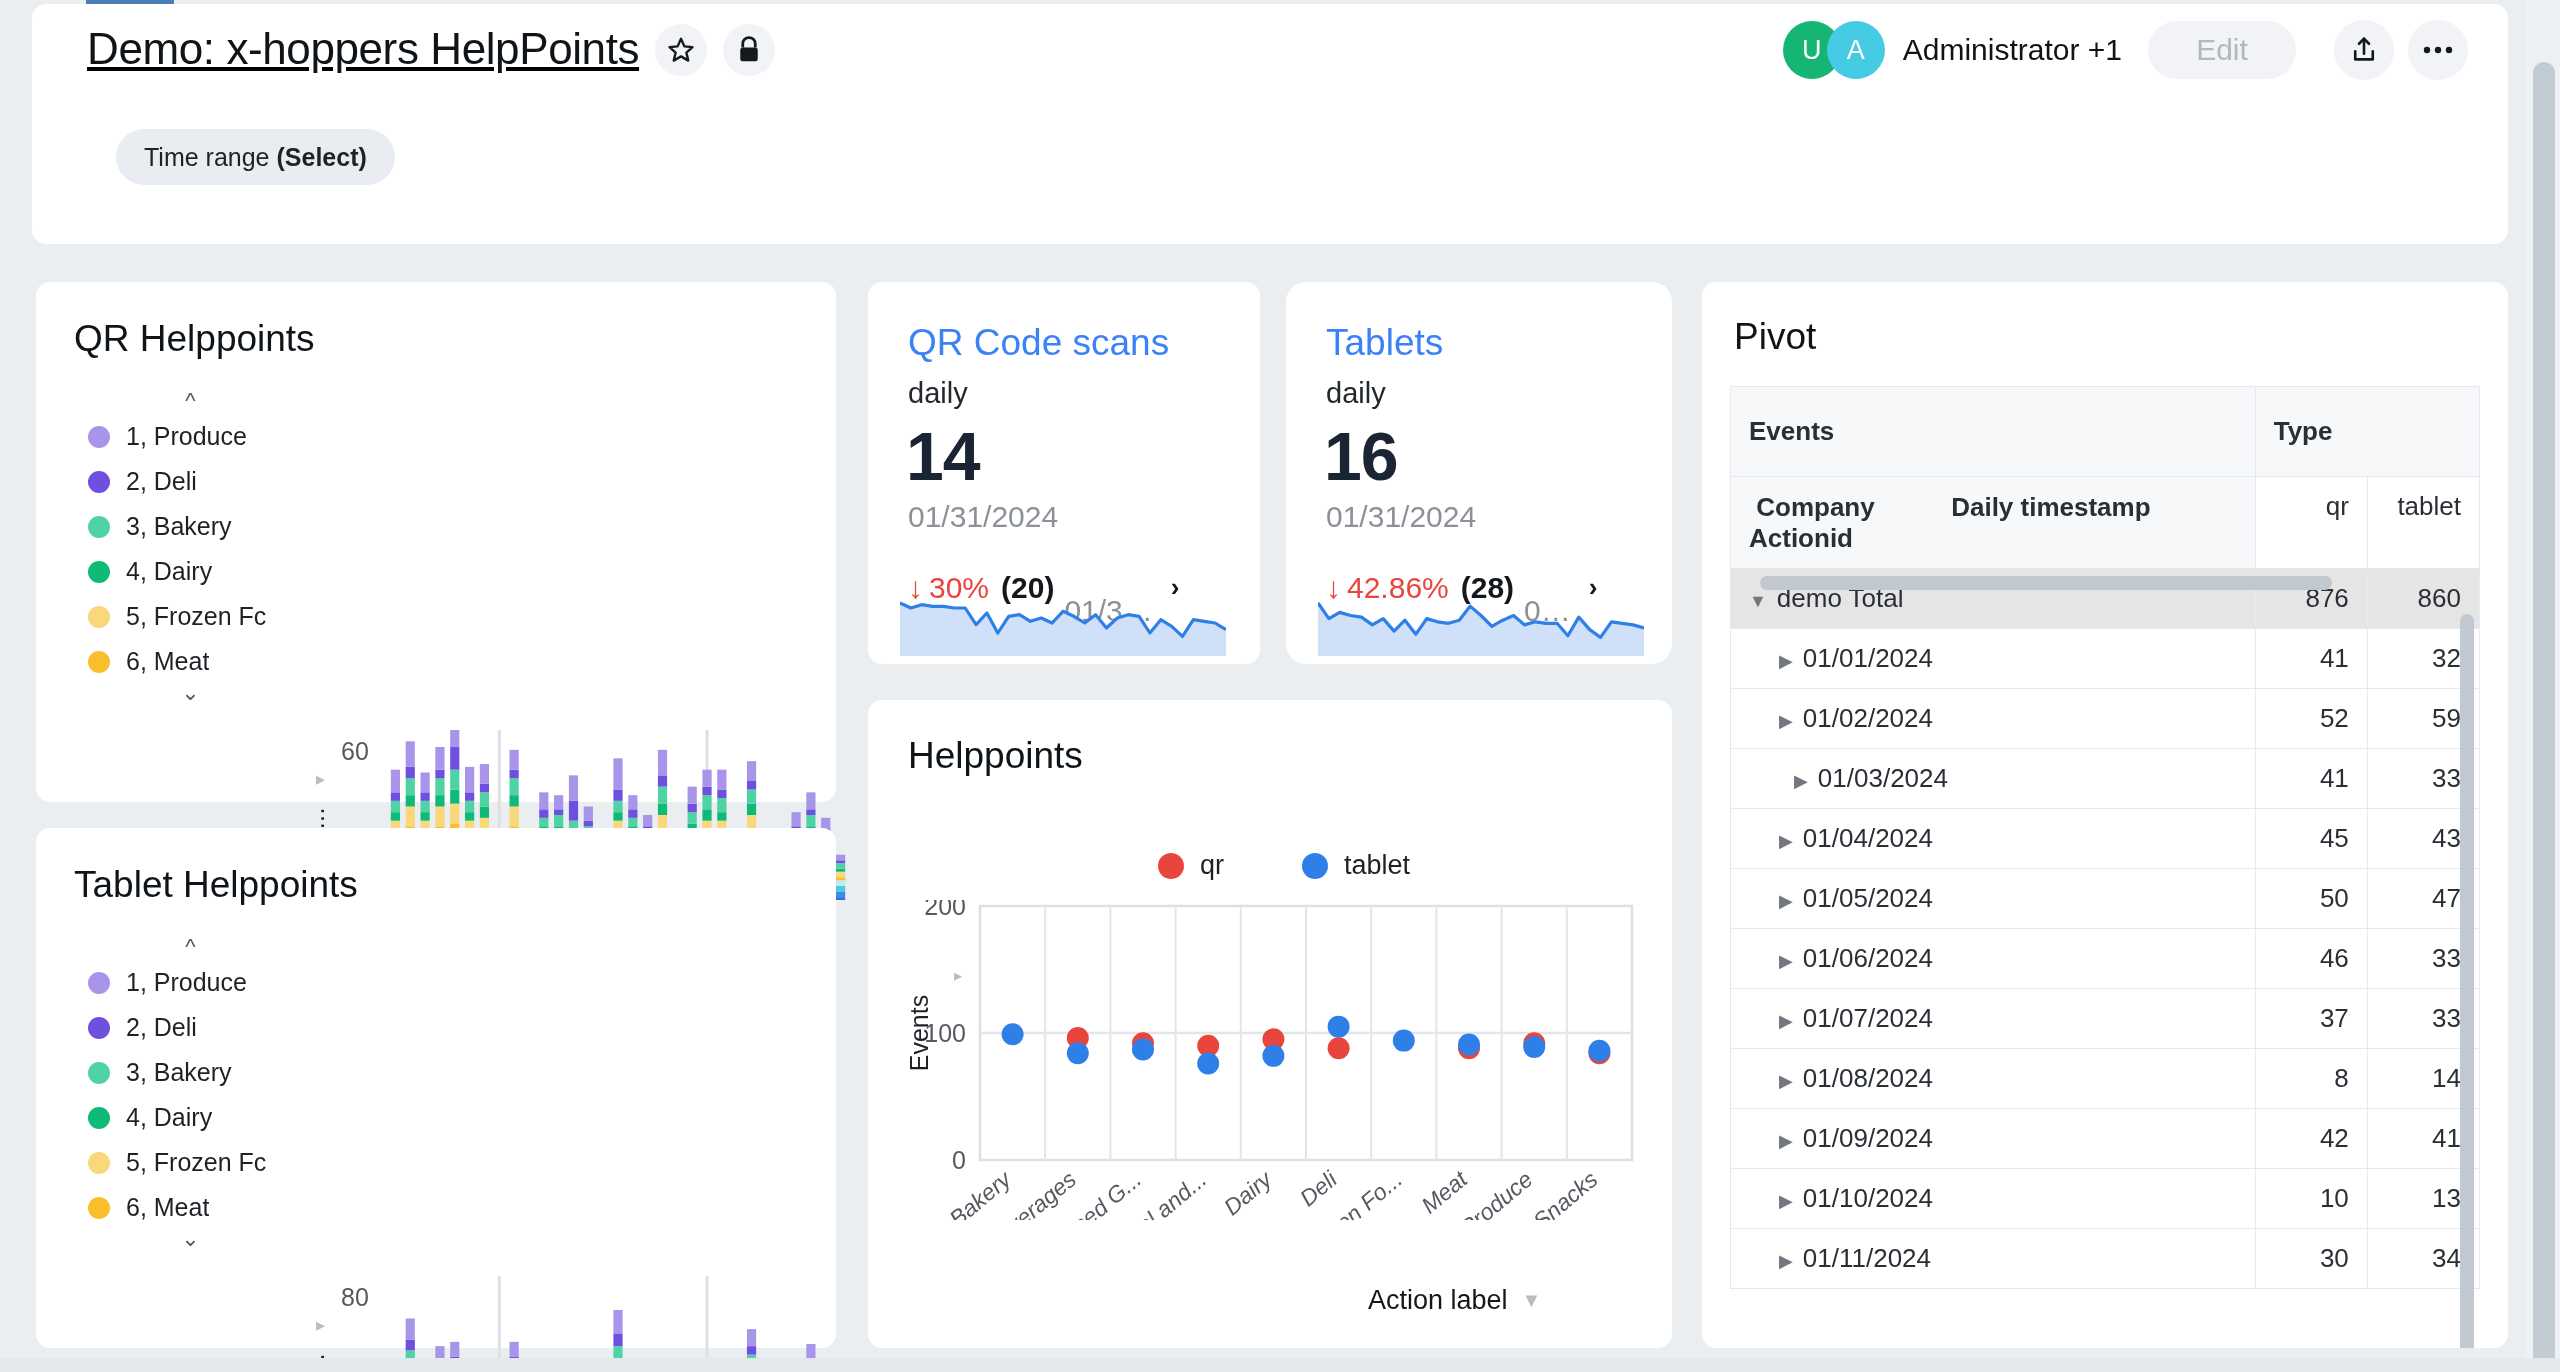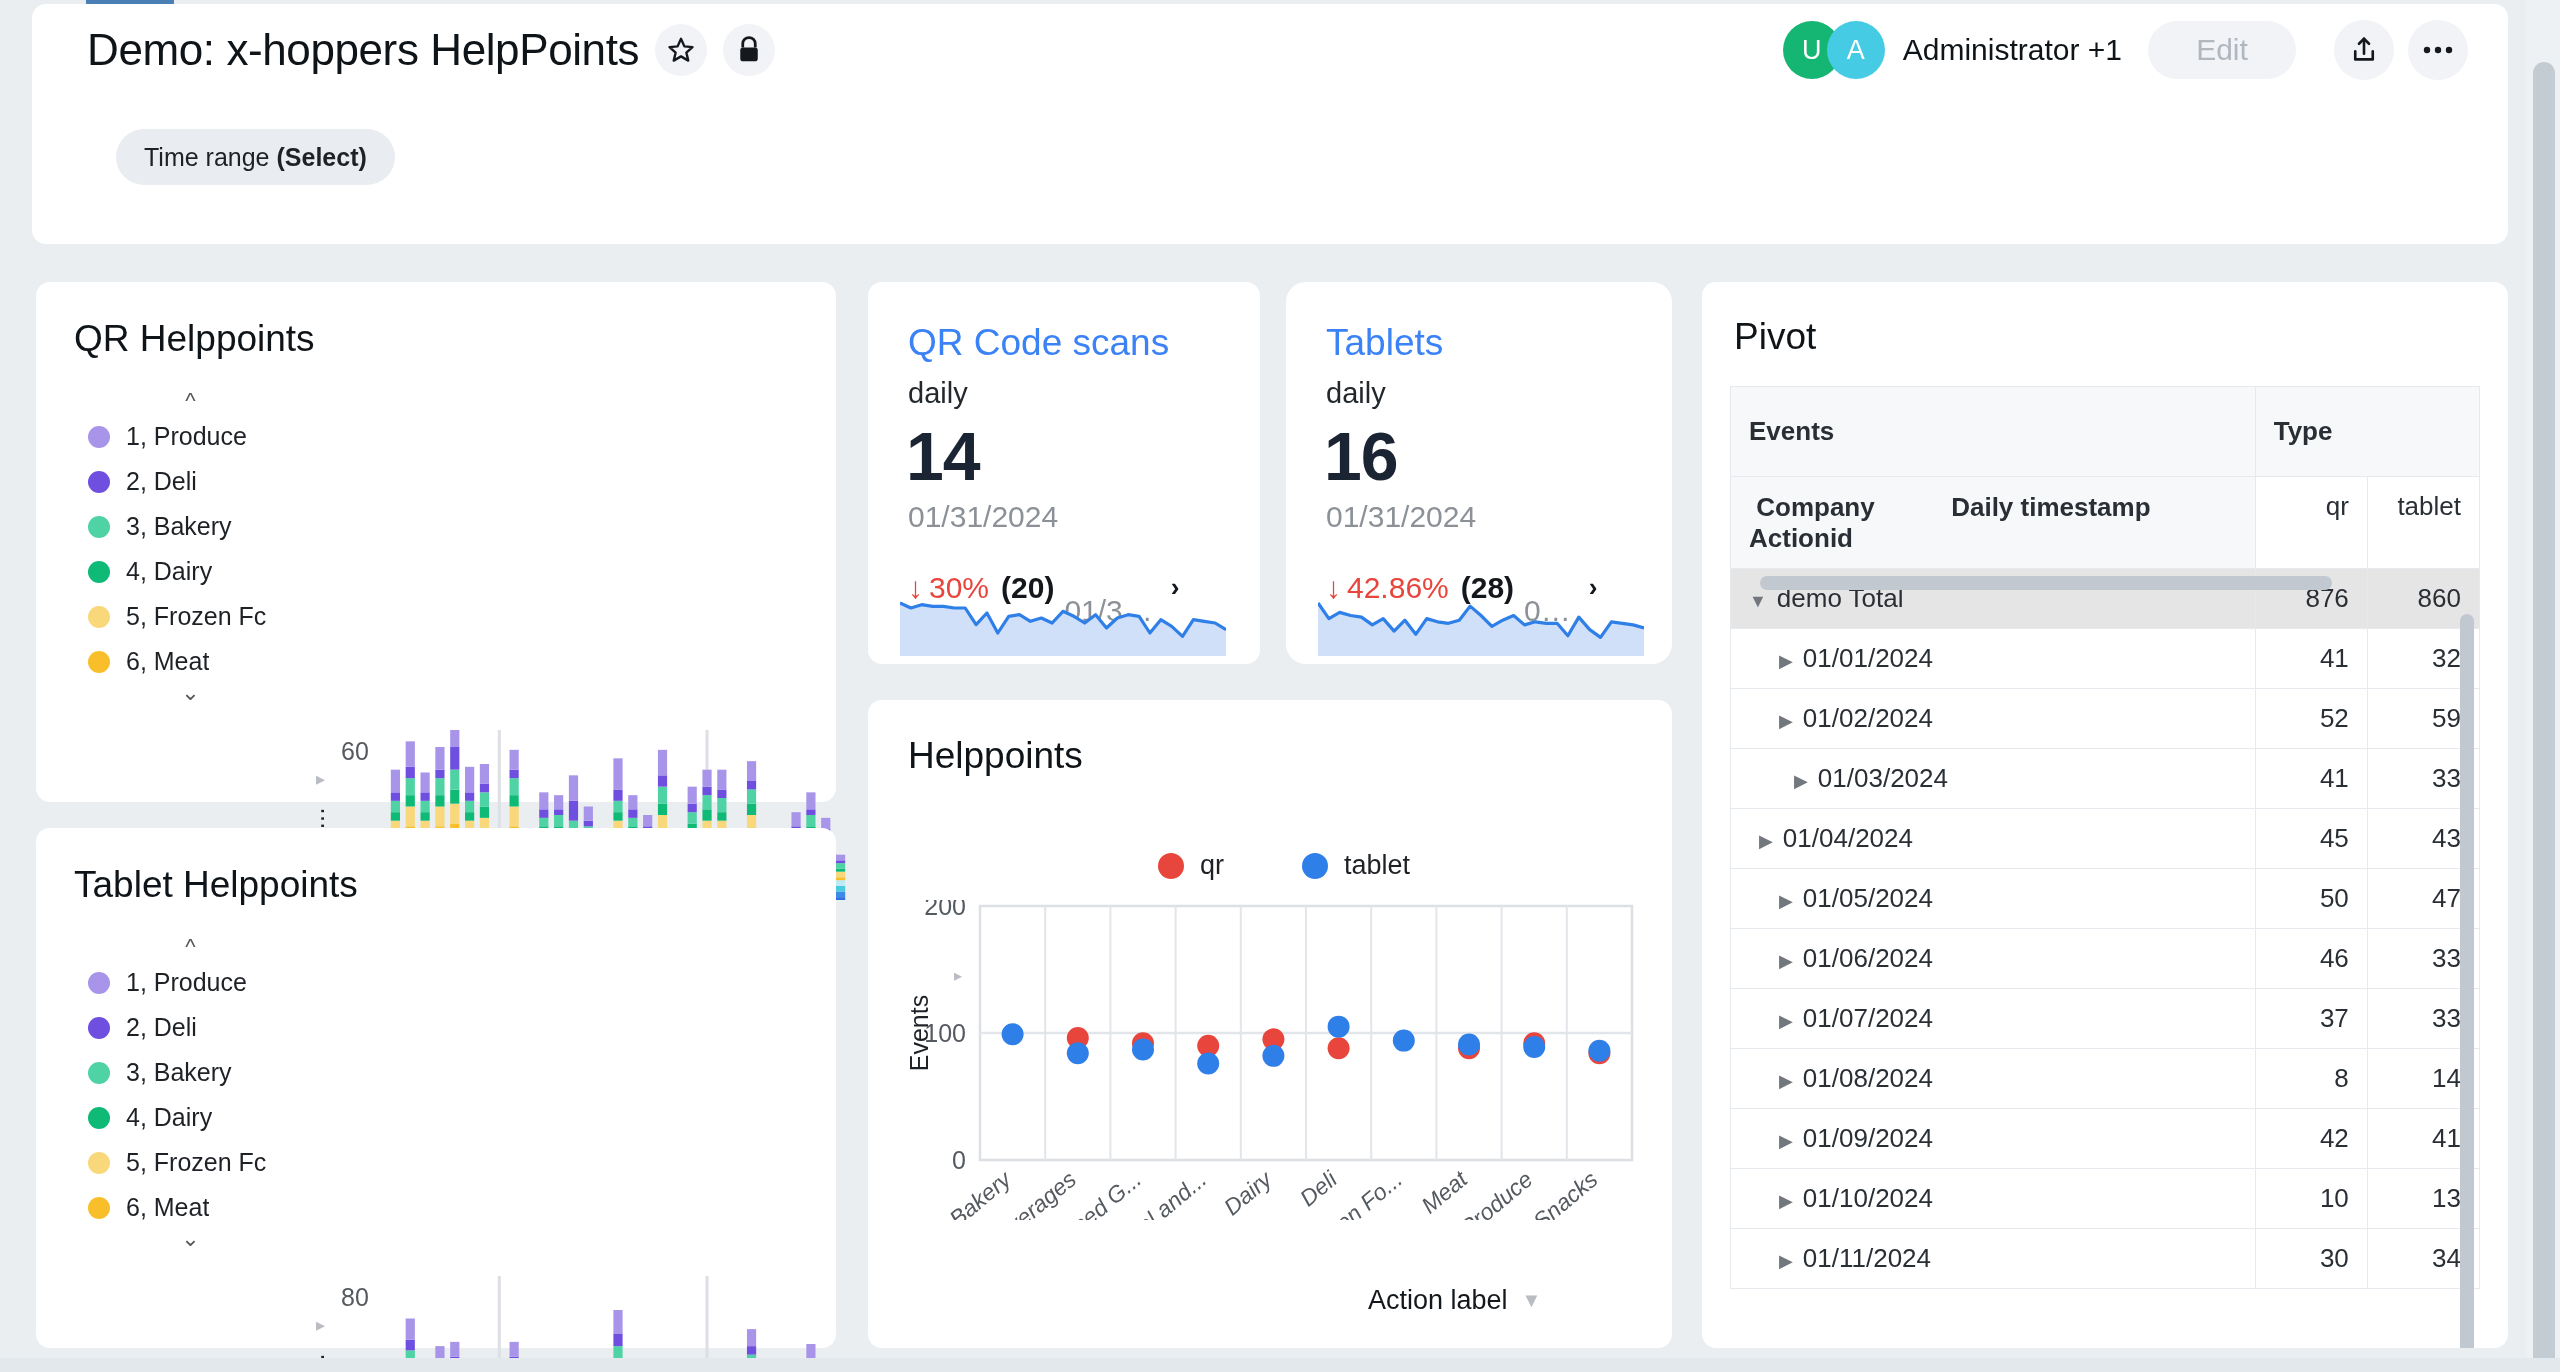--- a/index.html
+++ b/index.html
@@ -18,21 +18,21 @@
   }
   .left-rail {
     position:absolute; left:0; top:0; width:86px; height:1372px; background:#eaeef1;
   }
 
   
   .header-card {
     position:absolute; left:32px; top:4px; width:2476px; height:240px;
     background:#ffffff; border-radius:14px;
   }
-  .title-row { position:absolute; left:55px; top:20px; display:flex; align-items:center; gap:16px; }
+  .title-row { position:absolute; left:55px; top:20px; display:flex; align-items:flex-start; gap:16px;text-decoration:underline; }
   .page-title { font-size:44px; font-weight:400; color:#0f1419; letter-spacing:-0.4px; white-space:nowrap; }
   .round-btn {
     width:52px; height:52px; border-radius:50%; background:#f1f3f6;
     display:flex; align-items:center; justify-content:center; border:none; cursor:pointer;
   }
   .round-btn svg { display:block; }
 
   .filter-chip {
     position:absolute; left:84px; top:125px; height:56px;
     background:#e9ecf1; border-radius:28px; padding:0 28px;
@@ -1009,21 +1009,21 @@
             <td style="padding-left:48px"><span class="tri">▶</span><span>01/02/2024</span></td>
             <td class="num">52</td>
             <td class="num">59</td>
           </tr>
           <tr>
             <td style="padding-left:63px"><span class="tri">▶</span><span>01/03/2024</span></td>
             <td class="num">41</td>
             <td class="num">33</td>
           </tr>
           <tr>
-            <td style="padding-left:28px"><span class="tri">▶</span><span>01/04/2024</span></td>
+            <td style="padding-left:48px"><span class="tri">▶</span><span>01/04/2024</span></td>
             <td class="num">45</td>
             <td class="num">43</td>
           </tr>
           <tr>
             <td style="padding-left:48px"><span class="tri">▶</span><span>01/05/2024</span></td>
             <td class="num">50</td>
             <td class="num">47</td>
           </tr>
           <tr>
             <td style="padding-left:48px"><span class="tri">▶</span><span>01/06/2024</span></td>

